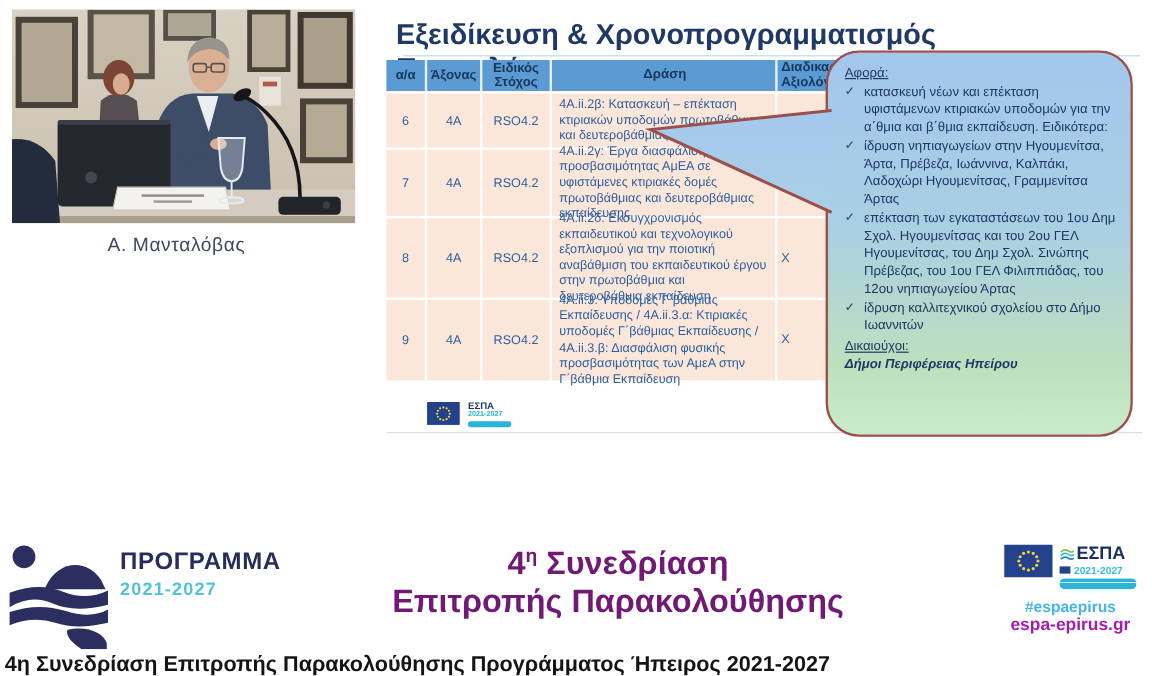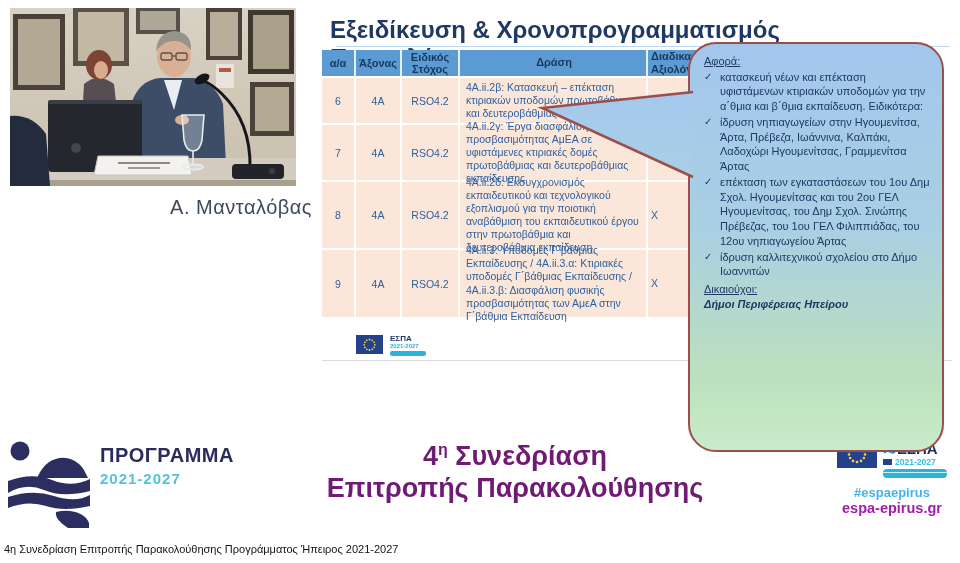--- a/index.html
+++ b/index.html
@@ -2,22 +2,22 @@
 <html><head>
 <meta charset="utf-8">
 <style>
   html,body{margin:0;padding:0;}
   body{
     width:960px;height:563px;position:relative;background:#ffffff;overflow:hidden;
     font-family:"Liberation Sans","DejaVu Sans",sans-serif;
   }
   
   .video-panel{position:absolute;left:10px;top:8px;width:286px;height:178px;overflow:hidden;background:#cfc5b6;}
-  .speaker-name{position:absolute;left:26px;top:196px;width:286px;text-align:right;
-    font-size:20px;color:#3d4a5e;letter-spacing:.5px;}
+  .speaker-name{position:absolute;left:4px;top:196px;width:286px;text-align:center;
+    font-size:16px;color:#3d4a5e;letter-spacing:.5px;}
   
   .slide-title{position:absolute;left:330px;top:16px;width:620px;
     font-size:24px;font-weight:bold;color:#203864;}
   .slide-title-rule{position:absolute;left:336px;top:46px;width:614px;height:1px;background:#bcd6ea;}
   .slide-bottom-rule{position:absolute;left:322px;top:360px;width:630px;height:1px;background:#dcdcdc;}
   
   .ptable{position:absolute;left:322px;top:50px;width:378px;font-size:10.5px;color:#2e5f9e;}
   .trow{display:flex;width:100%;}
   .thead{background:#5b9ad2;color:#17375d;font-weight:bold;height:26px;font-size:11px;}
   .tbody-row{background:#fbe7d9;border-top:2px solid #ffffff;}
@@ -28,52 +28,52 @@
   .c-act{width:188px;flex:0 0 188px;justify-content:flex-start;text-align:left;padding:3px 4px 3px 6px;line-height:1.25;}
   .c-proc{flex:1 1 auto;justify-content:flex-start;text-align:left;padding-left:3px;line-height:1.15;border-right:none;overflow:hidden;}
   .r6{height:45px;}.r7{height:55px;}.r8{height:66px;}.r9{height:67px;}
   
   .slide-espa{position:absolute;left:356px;top:335px;display:flex;align-items:flex-start;gap:7px;}
   .euflag-sm{width:27px;height:19px;background:#24428c;position:relative;}
   .mini-espa{font-size:8px;font-weight:bold;color:#1f3864;line-height:1;}
   .mini-espa .cyanbar{margin-top:2px;width:36px;height:5px;border-radius:2px;background:#29b4d8;}
   .mini-espa .yrs{color:#29b4d8;font-size:6px;font-weight:bold;}
   
-  .callout{position:absolute;left:688px;top:42px;width:256px;height:410px;box-sizing:border-box;
+  .callout{position:absolute;left:688px;top:42px;width:256px;height:322px;box-sizing:border-box;
     border:2.5px solid #9c4f4a;border-radius:28px;
     background:linear-gradient(180deg,#a3c7ec 0%,#a9cfe4 45%,#bce0bd 82%,#c9ebc9 100%);
     padding:10px 12px 8px 14px;color:#1f3864;font-size:11px;line-height:1.34;z-index:5;}
   .callout .hd{text-decoration:underline;font-weight:normal;}
   .citem{display:flex;gap:6px;margin-top:1px;}
   .citem .chk{flex:0 0 10px;font-size:10px;}
   .cfoot-label{text-decoration:underline;margin-top:3px;}
   .cfoot-val{font-style:italic;font-weight:bold;}
   .callout-tail{position:absolute;left:535px;top:84px;width:160px;height:102px;z-index:6;pointer-events:none;}
   
-  .banner{position:absolute;left:0;top:433px;width:960px;height:95px;}
+  .banner{position:absolute;left:0;top:446px;width:960px;height:95px;}
   .prog-logo{position:absolute;left:4px;top:5px;width:90px;height:90px;}
   .prog-text{position:absolute;left:100px;top:12px;line-height:1.08;}
   .prog-text .l1,.prog-text .l2{font-size:20px;font-weight:bold;color:#2a2d5c;letter-spacing:.5px;}
   .prog-text .yrs{font-size:15px;font-weight:bold;color:#53c3d8;margin-top:4px;letter-spacing:1px;}
   .center-title{position:absolute;left:320px;top:8px;width:390px;text-align:center;
     font-size:27px;font-weight:bold;color:#701a75;line-height:1.18;}
   .center-title sup{font-size:16px;}
   .espa-block{position:absolute;left:830px;top:8px;width:124px;text-align:center;}
   .espa-top{display:flex;justify-content:center;align-items:flex-start;gap:6px;}
   .euflag{width:40px;height:27px;background:#24428c;position:relative;}
   .espa-right{text-align:left;}
   .espa-word{font-size:15px;font-weight:bold;color:#1b2f5e;line-height:1;}
   .espa-sub{display:flex;align-items:center;gap:3px;margin-top:1px;}
   .espa-sub .tinyflag{width:9px;height:6px;background:#24428c;}
   .espa-sub .yrs{font-size:8.5px;font-weight:bold;color:#35bede;}
   .espa-pill{margin-top:2px;width:64px;height:9px;border-radius:4px;background:#29b4d8;
     background-image:linear-gradient(#29b4d8 30%,rgba(255,255,255,.8) 32%,rgba(255,255,255,.8) 40%,#29b4d8 42%);}
   .hashtag{margin-top:7px;font-size:13px;font-weight:bold;color:#45b5e8;}
   .site{font-size:14.5px;font-weight:bold;color:#a21caf;}
-  .caption{position:absolute;left:4px;top:543px;font-size:11px;font-weight:normal;color:#141414;}
+  .caption{position:absolute;left:4px;top:543px;font-size:18px;font-weight:bold;color:#141414;}
 </style>
 </head>
 <body>
 
 <div class="video-panel">
   <svg width="286" height="178" viewBox="0 0 286 178">
     <defs>
       <linearGradient id="wall" x1="0" y1="0" x2="0" y2="1">
         <stop offset="0" stop-color="#d9d1c3"></stop>
           <stop offset="1" stop-color="#c9bfae"></stop>

